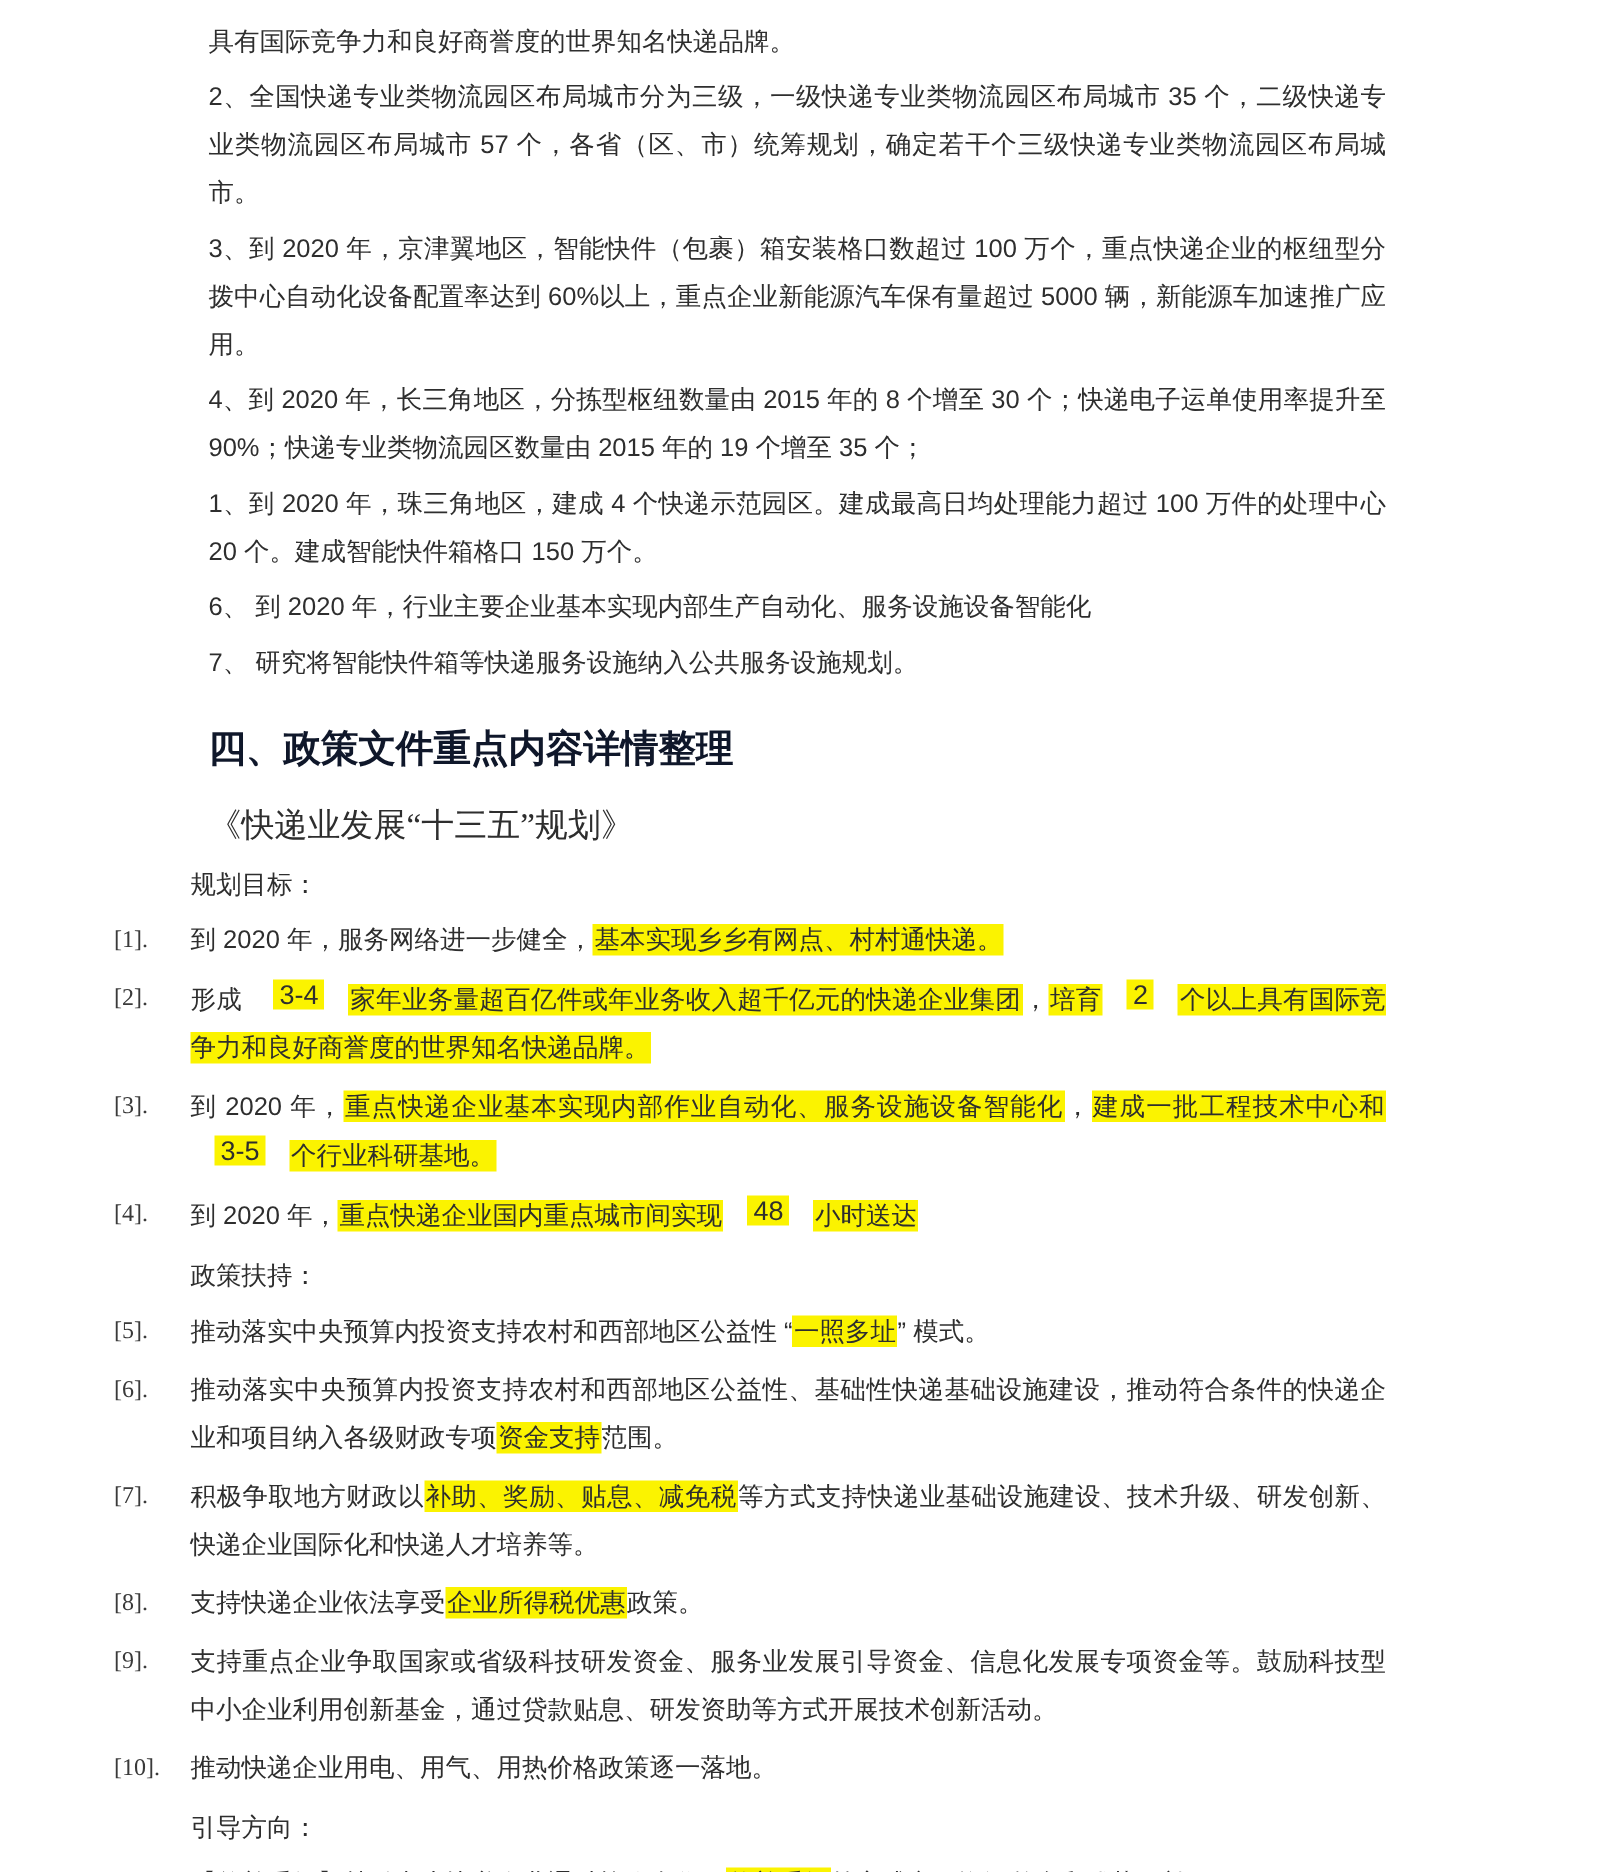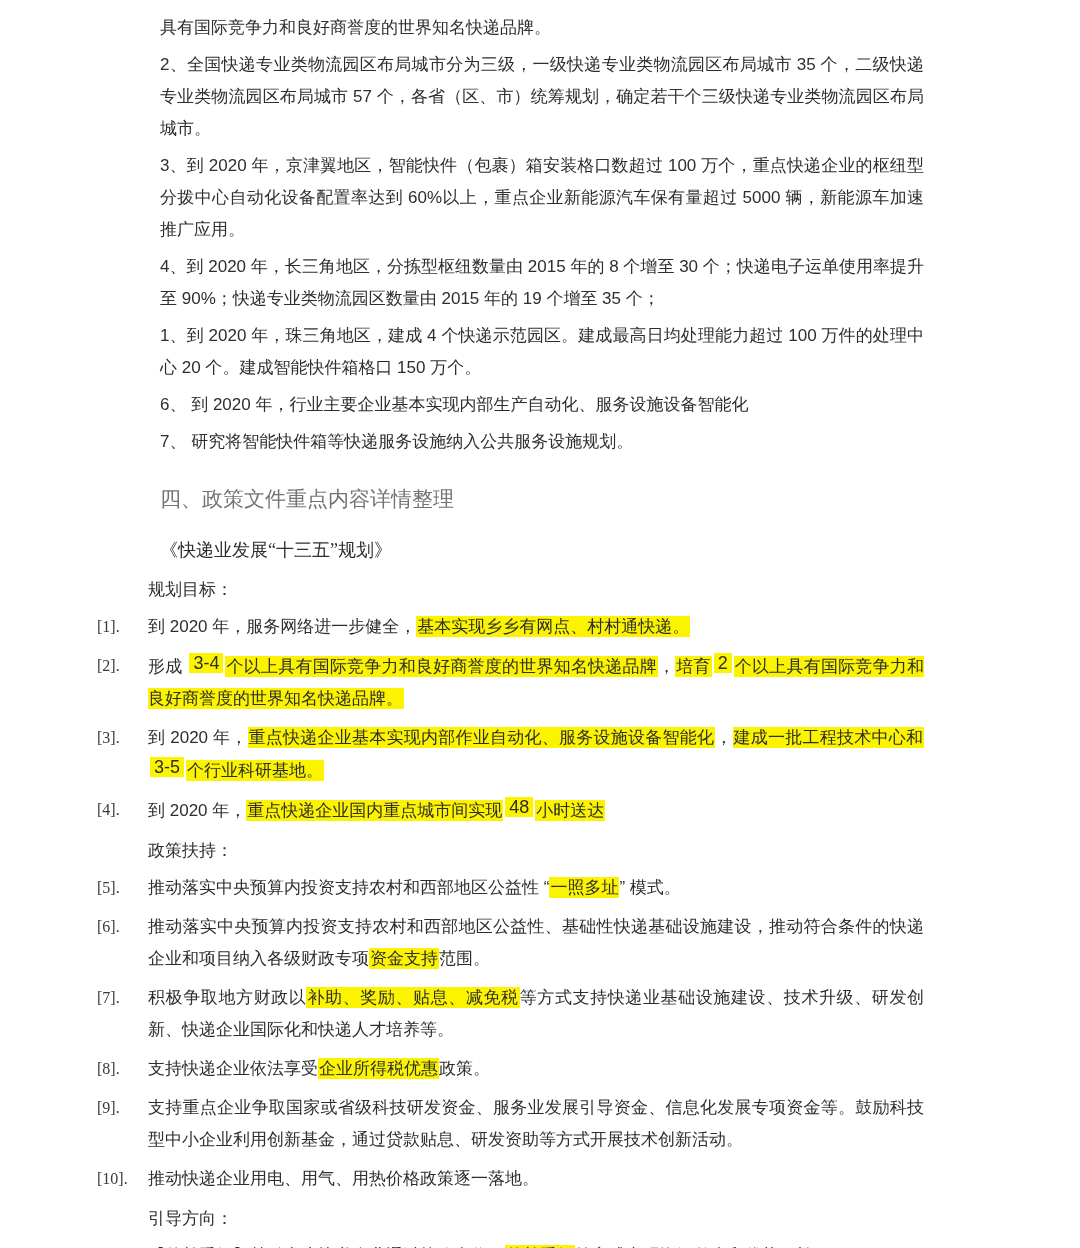--- a/index.html
+++ b/index.html
@@ -3,49 +3,49 @@
 <meta charset="utf-8">
 <style>
   :root { --hl:#fbf300; --ink:#2e2e2e; }
   html,body { margin:0; padding:0; background:#ffffff; }
   .page {
     position:relative;
     width:1080px; height:1248px;
     box-sizing:border-box;
     background:#fff;
     overflow:hidden;
-    padding:12px 156px 6px 97px;
+    padding:12px 156px 6px 76px;
     color:var(--ink);
     font-family:"Liberation Sans","DejaVu Sans",sans-serif;
     font-size:17px;
     line-height:32px;
   }
   
   .sec1 .para { margin:0 0 5px 63px; text-align:justify; }
   .run { white-space:pre-wrap; }
   .b { font-weight:400; }
   .hl { background:var(--hl); padding:1px 1px; }
   .n {
     font-family:"Liberation Sans","DejaVu Sans",sans-serif;
     position:relative; top:-3px;
     font-size:18px;
   }
-  .n.hl { margin:0 2px; padding:0 4px; }
+  .n.hl { margin:0 16px; padding:0 4px; }
   
   .heading {
     margin:26px 0 20px 63px;
-    font-size:21px; font-weight:400; color:#737373;
+    font-size:25px; font-weight:700; color:#0f172a;
     line-height:30px;
     font-family:"Liberation Sans","DejaVu Sans",sans-serif;
   }
   
   .doc-title {
     margin:0 0 6px 63px;
     font-family:"Liberation Serif","DejaVu Serif",serif;
-    font-size:18px;
+    font-size:22px;
   }
   
   .glabel { margin:8px 0 5px 51px; font-weight:400; }
   
   .li { display:flex; margin:0 0 7px 0; }
   .li .marker {
     flex:0 0 51px;
     font-family:"Liberation Serif","DejaVu Serif",serif;
     font-size:16px; color:#3a3a3a;
   }
@@ -70,21 +70,21 @@
   <p class="doc-title">《快递业发展“十三五”规划》</p>
 
   <section class="lists" id="groups">
       <p class="glabel">规划目标：</p>
       <div class="li">
         <span class="marker">[1].</span>
         <span class="body"><span class="run">到 2020 年，服务网络进一步健全，</span><span class="run hl">基本实现乡乡有网点、村村通快递。</span></span>
       </div>
       <div class="li">
         <span class="marker">[2].</span>
-        <span class="body"><span class="run">形成 </span><span class="run hl n">3-4</span><span class="run hl">个以上具有国际竞争力和良好商誉度的世界知名快递品牌</span><span class="run">，</span><span class="run hl">培育</span><span class="run hl n">2</span><span class="run hl">个以上具有国际竞争力和良好商誉度的世界知名快递品牌。</span></span>
+        <span class="body"><span class="run">形成 </span><span class="run hl n">3-4</span><span class="run hl">家年业务量超百亿件或年业务收入超千亿元的快递企业集团</span><span class="run">，</span><span class="run hl">培育</span><span class="run hl n">2</span><span class="run hl">个以上具有国际竞争力和良好商誉度的世界知名快递品牌。</span></span>
       </div>
       <div class="li">
         <span class="marker">[3].</span>
         <span class="body"><span class="run">到 2020 年，</span><span class="run hl">重点快递企业基本实现内部作业自动化、服务设施设备智能化</span><span class="run">，</span><span class="run hl">建成一批工程技术中心和</span><span class="run hl n">3-5</span><span class="run hl">个行业科研基地。</span></span>
       </div>
       <div class="li">
         <span class="marker">[4].</span>
         <span class="body"><span class="run">到 2020 年，</span><span class="run hl">重点快递企业国内重点城市间实现</span><span class="run hl n">48</span><span class="run hl">小时送达</span></span>
       </div>
       <p class="glabel">政策扶持：</p>

